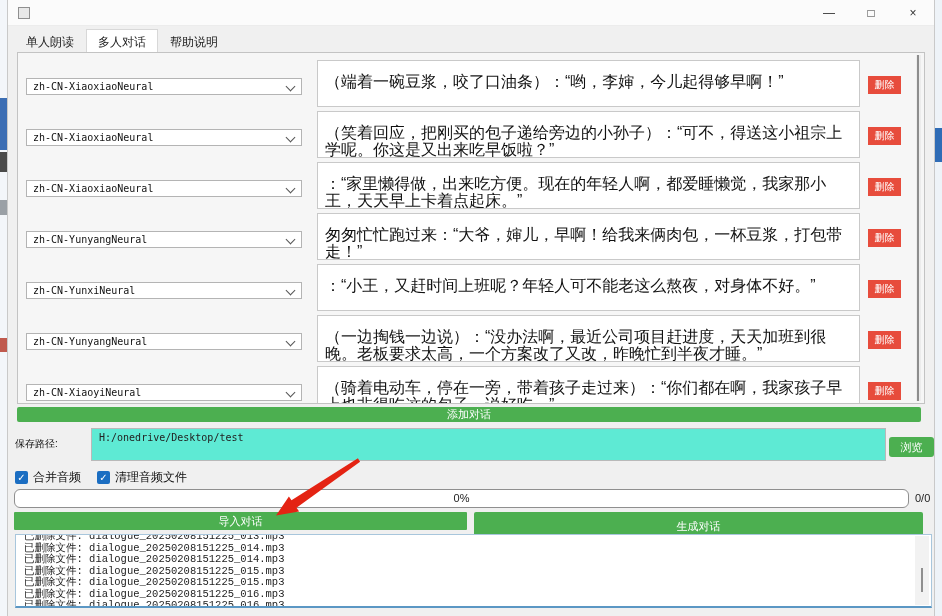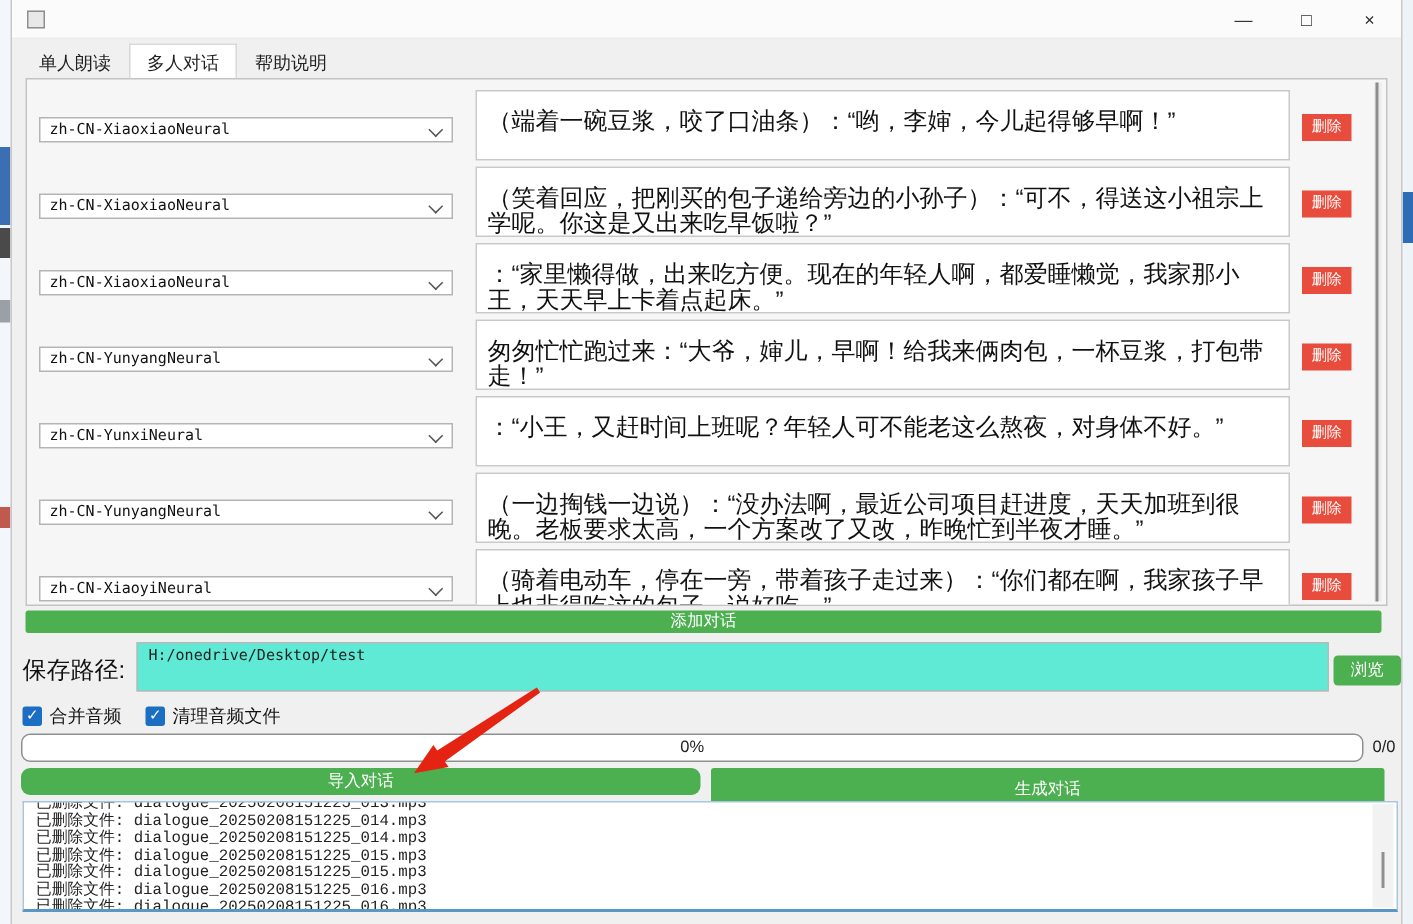--- a/index.html
+++ b/index.html
@@ -64,25 +64,25 @@
     background:#e74c3c;color:#fff;border:none;border-radius:0;
     font-family:inherit;font-size:10px;line-height:18px;padding:0;text-align:center;
   }
   .vscroll{position:absolute;right:3px;top:2px;bottom:2px;width:5px;background:#ececec;}
   .vscroll .thumb{position:absolute;left:1px;top:0;bottom:0;width:2px;background:#8d8d8d;}
 
   
   .green{background:#4caf50;color:#fff;border:none;font-family:inherit;padding:0;text-align:center;}
   .add-btn{position:absolute;left:9px;top:407px;width:904px;height:15px;border-radius:2px;font-size:11px;line-height:15px;}
   .browse-btn{position:absolute;left:881px;top:437px;width:45px;height:20px;border-radius:3px;font-size:11px;line-height:20px;}
-  .import-btn{position:absolute;left:6px;top:512px;width:453px;height:18px;border-radius:6px;font-size:11px;line-height:18px;}
+  .import-btn{position:absolute;left:6px;top:512px;width:453px;height:18px;border-radius:1px;font-size:11px;line-height:18px;}
   .generate-btn{position:absolute;left:466px;top:512px;width:449px;height:28px;border-radius:2px;font-size:11px;line-height:18px;}
 
   
-  .save-label{position:absolute;left:7px;top:437px;font-size:16px;color:#111;}
+  .save-label{position:absolute;left:7px;top:437px;font-size:10px;color:#111;}
   .save-box{
     position:absolute;left:83px;top:428px;width:795px;height:33px;background:#5eead4;
     border:1px solid #b9b9b9;box-sizing:border-box;padding:3px 7px;
     font-family:"DejaVu Sans Mono",monospace;font-size:10px;color:#222;
   }
 
   
   .checks{position:absolute;left:7px;top:469px;display:flex;align-items:center;font-size:12px;color:#111;}
   .check-item{display:flex;align-items:center;margin-right:16px;}
   .cb{

